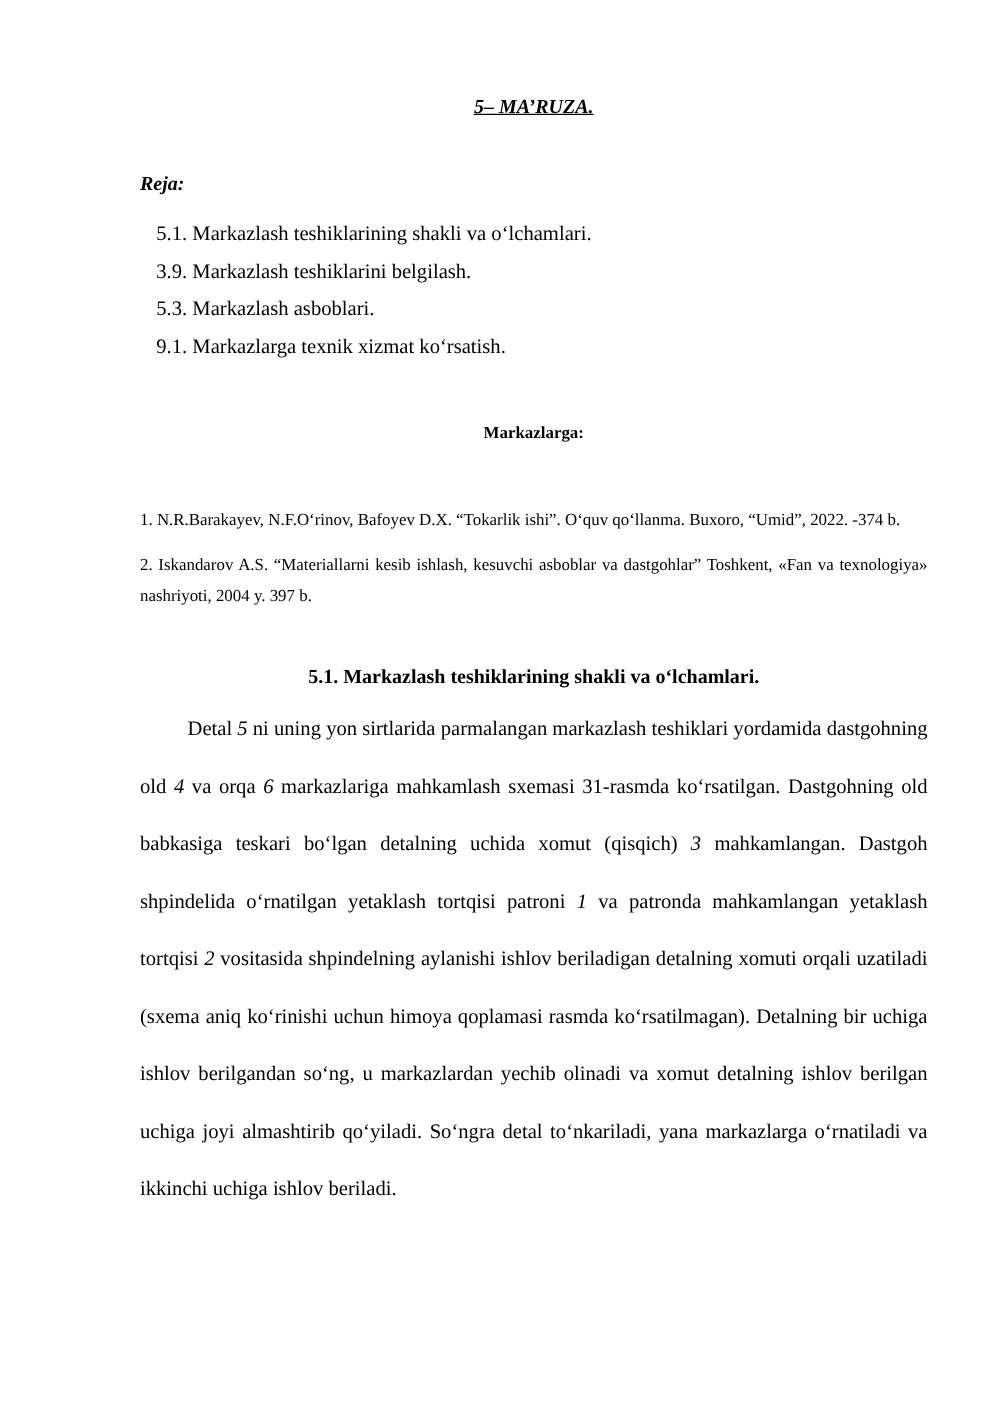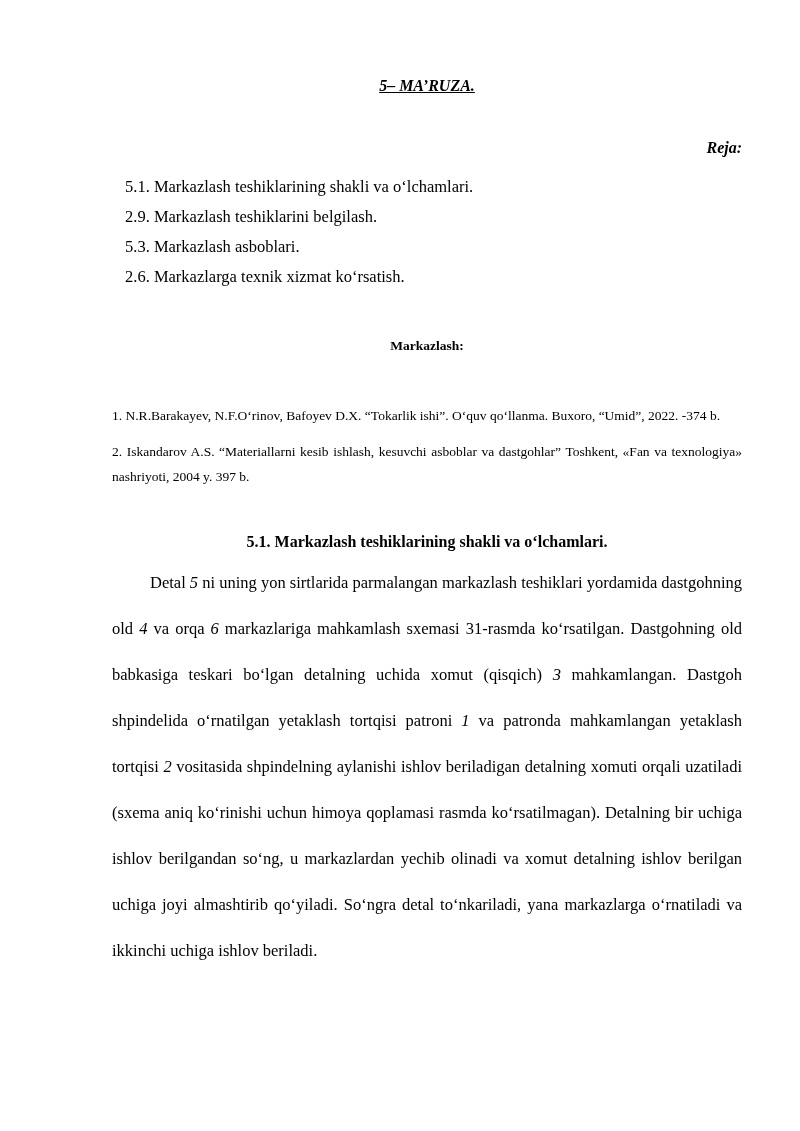--- a/index.html
+++ b/index.html
@@ -47,21 +47,21 @@
     text-align: center;
     font-weight: bold;
     font-size: 16.5px;
     line-height: 31px;
     margin-top: 16px;
   }
   .doc-title .tline { display: block; }
 
   
   .reja-heading {
-    text-align: right;
+    text-align: left;
     font-weight: bold;
     font-style: italic;
     font-size: 16px;
     margin-top: 42px;
     line-height: 20px;
   }
 
   
   .plan-list {
     margin-top: 14px;
@@ -123,26 +123,26 @@
 <div class="page">
   <div class="content">
 
     <div class="lecture-no"><span>5– MA’RUZA.</span></div>
 
 
     <div class="reja-heading">Reja:</div>
 
     <div class="plan-list">
       <div class="plan-item">5.1. Markazlash teshiklarining shakli va o‘lchamlari.</div>
-      <div class="plan-item">2.9. Markazlash teshiklarini belgilash.</div>
+      <div class="plan-item">3.9. Markazlash teshiklarini belgilash.</div>
       <div class="plan-item">5.3. Markazlash asboblari.</div>
-      <div class="plan-item">2.6. Markazlarga texnik xizmat ko‘rsatish.</div>
+      <div class="plan-item">9.1. Markazlarga texnik xizmat ko‘rsatish.</div>
     </div>
 
-    <div class="refs-heading">Markazlash:</div>
+    <div class="refs-heading">Markazlarga:</div>
 
     <div class="refs-list">
       <div class="ref-item">1. N.R.Barakayev, N.F.O‘rinov, Bafoyev D.X. “Tokarlik ishi”. O‘quv qo‘llanma. Buxoro, “Umid”, 2022. -374 b.</div>
       <div class="ref-item">2. Iskandarov A.S. “Materiallarni kesib ishlash, kesuvchi asboblar va dastgohlar” Toshkent, «Fan va texnologiya» nashriyoti, 2004 y. 397 b.</div>
     </div>
 
     <div class="section-heading">5.1. Markazlash teshiklarining shakli va o‘lchamlari.</div>
 
     <div class="body-par"><span>Detal </span><span class="callout">5</span><span> ni uning yon sirtlarida parmalangan markazlash teshiklari yordamida dastgohning old </span><span class="callout">4</span><span> va orqa </span><span class="callout">6</span><span> markazlariga mahkamlash sxemasi 31-rasmda ko‘rsatilgan. Dastgohning old babkasiga teskari bo‘lgan detalning uchida xomut (qisqich) </span><span class="callout">3</span><span> mahkamlangan. Dastgoh shpindelida o‘rnatilgan yetaklash tortqisi patroni </span><span class="callout">1</span><span> va patronda mahkamlangan yetaklash tortqisi </span><span class="callout">2</span><span> vositasida shpindelning aylanishi ishlov beriladigan detalning xomuti orqali uzatiladi (sxema aniq ko‘rinishi uchun himoya qoplamasi rasmda ko‘rsatilmagan). Detalning bir uchiga ishlov berilgandan so‘ng, u markazlardan yechib olinadi va xomut detalning ishlov berilgan uchiga joyi almashtirib qo‘yiladi. So‘ngra detal to‘nkariladi, yana markazlarga o‘rnatiladi va ikkinchi uchiga ishlov beriladi.</span></div>
 

